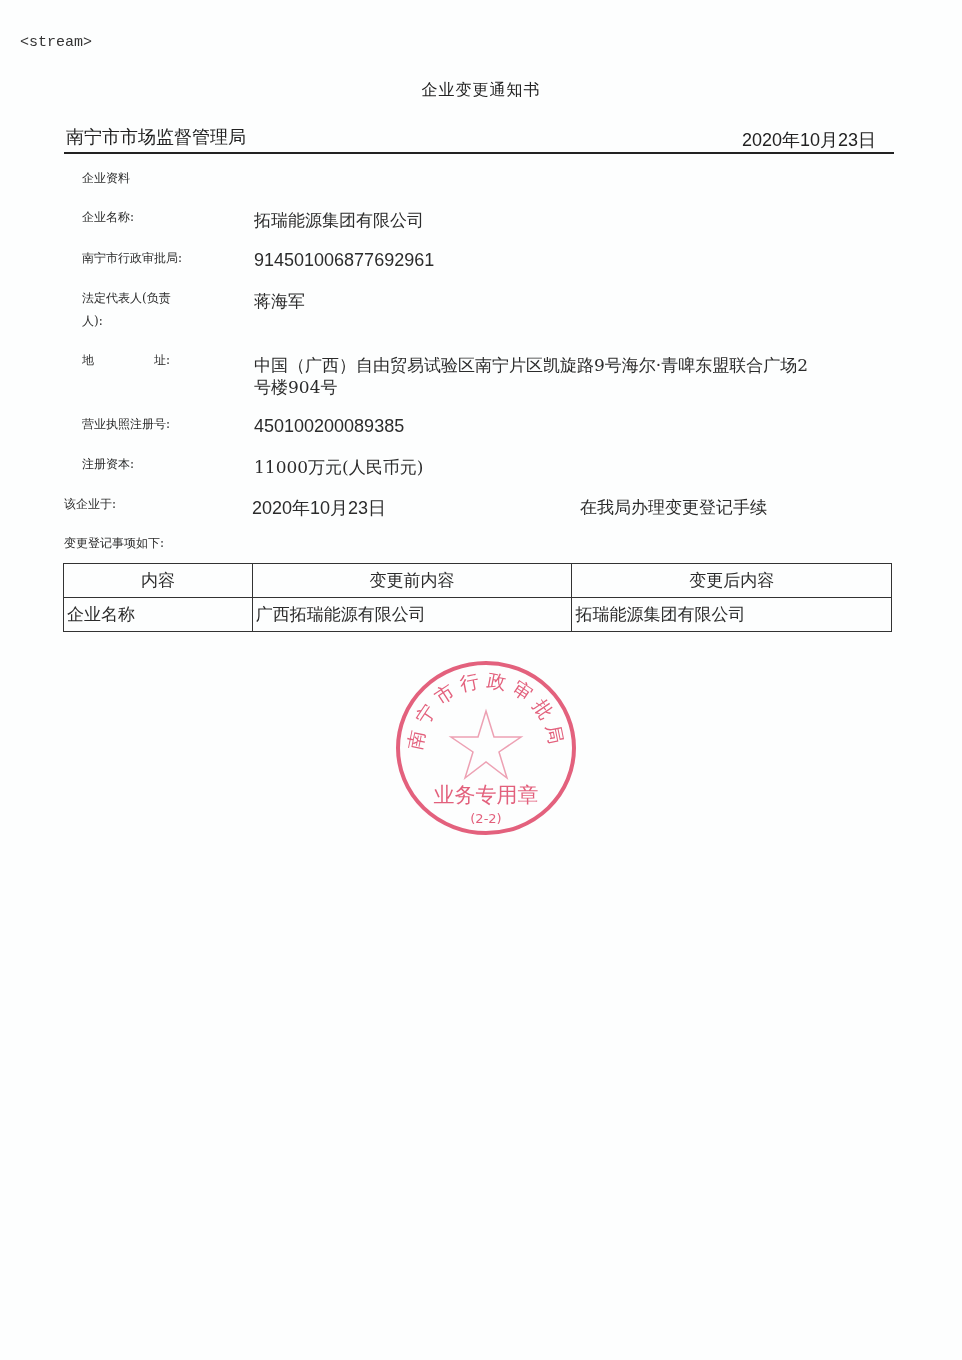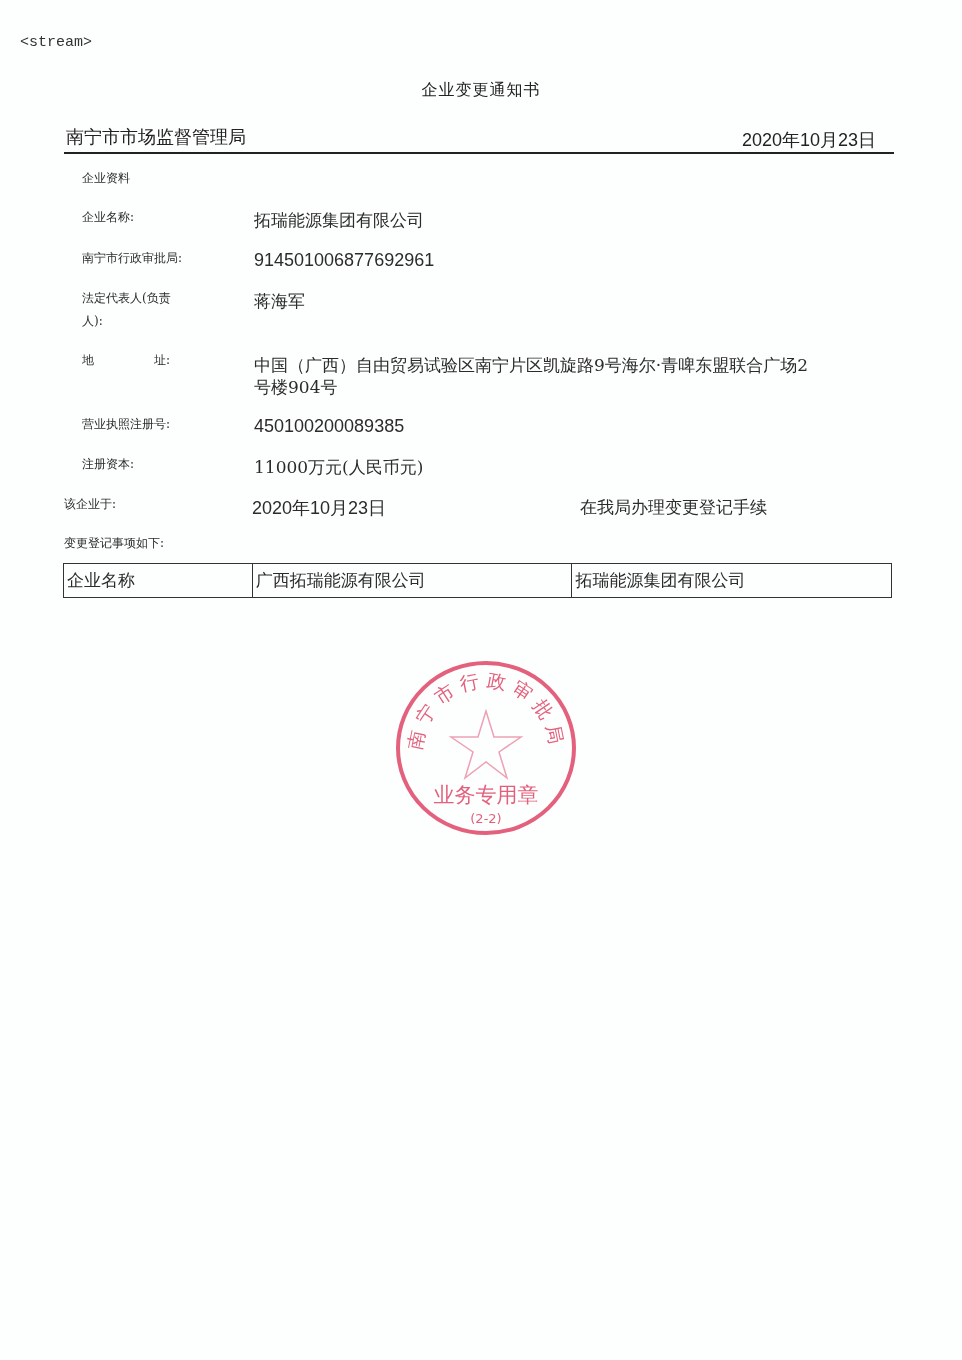--- a/index.html
+++ b/index.html
@@ -64,20 +64,25 @@
 
 <div class="abs label" style="left:64px; top:535px;">变更登记事项如下:</div>
 
 <table class="changes">
   <colgroup>
       <col style="width:189px">
       <col style="width:320px">
       <col style="width:320px">
     </colgroup>
   <tbody>
+      <tr>
+    <th>内容</th>
+    <th>变更前内容</th>
+    <th>变更后内容</th>
+  </tr>
   <tr>
     <td>企业名称</td>
     <td>广西拓瑞能源有限公司</td>
     <td>拓瑞能源集团有限公司</td>
   </tr>
 </tbody>
   </table>
 
 <div class="seal">
   <svg width="184" height="178" viewBox="0 0 184 178">

